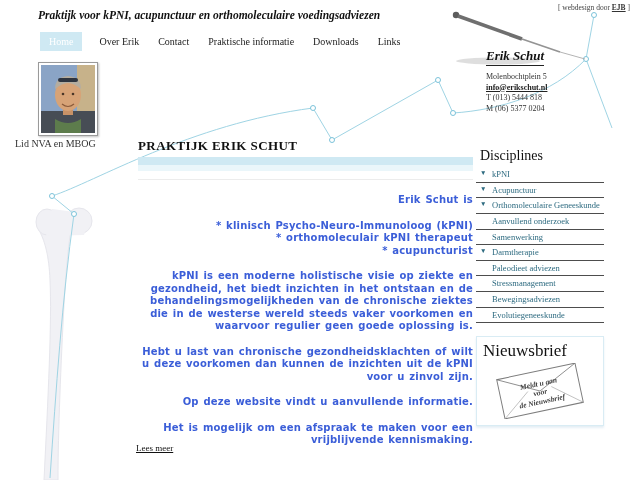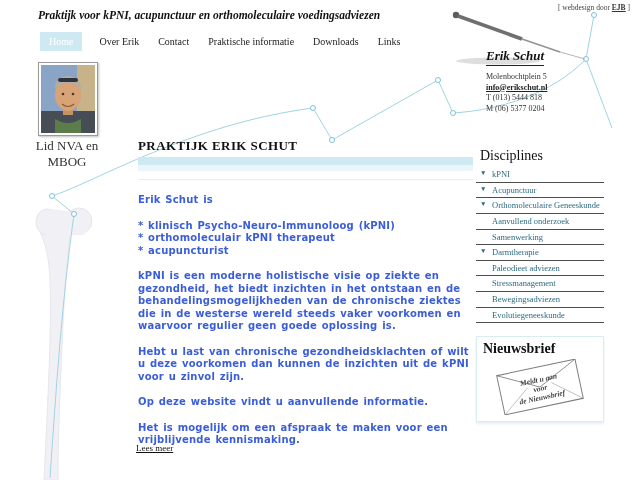--- a/index.html
+++ b/index.html
@@ -16,53 +16,53 @@
 
   
   .nav{position:absolute;left:40px;top:32px;display:flex;gap:15px;align-items:center;
        font-size:10px;}
   .nav a{color:#222;text-decoration:none;padding:4px 2px;cursor:pointer;white-space:nowrap;}
   .nav a.active{background:#cfe9f3;color:#fff;padding:4px 9px;}
 
   
   .photo-frame{position:absolute;left:38px;top:62px;width:54px;height:68px;background:#fff;
                border:1px solid #9a9a9a;padding:2px;box-shadow:1px 1px 2px rgba(0,0,0,.25);}
-  .photo-caption{position:absolute;left:24px;top:138px;width:86px;text-align:center;
-                 font-size:13px;color:#333;}
+  .photo-caption{position:absolute;left:15px;top:138px;width:86px;
+                 font-size:10px;color:#333;}
 
   
   .contact{position:absolute;left:486px;top:46px;width:145px;}
   .contact .name{font-size:13px;font-weight:bold;font-style:italic;color:#111;
                  border-bottom:1.5px solid #222;display:inline-block;padding-bottom:1px;text-align:right;}
   .contact .lines{margin-top:6px;font-size:8px;line-height:10.5px;color:#333;}
   .contact .email{font-weight:bold;text-decoration:underline;color:#222;cursor:pointer;}
 
   
   .main{position:absolute;left:138px;top:138px;width:335px;}
   .main h1{margin:0;font-size:13px;font-weight:bold;color:#111;letter-spacing:.4px;}
   .bar1{height:8px;background:#cfe9f3;margin-top:3px;}
   .bar2{height:6px;background:#eaf6fa;}
   .rule{border:0;border-top:1px solid #ececec;margin:8px 0 0 0;}
   .body-text{margin-top:14px;font-family:"DejaVu Sans",sans-serif;font-weight:bold;
-             font-size:10px;line-height:12.5px;color:#3b5ed8;letter-spacing:.2px;word-spacing:1px;}
+             font-size:10px;line-height:12.5px;color:#3b5ed8;letter-spacing:.2px;word-spacing:1px;text-align:right;}
   .body-text p{margin:0 0 13px 0;}
   .bullets div{margin:0;}
   .read-more{position:absolute;left:136px;top:443px;font-size:9px;color:#111;
              text-decoration:underline;cursor:pointer;}
 
   
   .sidebar{position:absolute;left:476px;top:148px;width:128px;}
   .sidebar h2{margin:0 0 3px 4px;font-size:14px;font-weight:normal;color:#111;}
   .disciplines{list-style:none;margin:0;padding:0;}
   .disciplines li{position:relative;font-size:8.5px;line-height:1.25;color:#2e6b80;
                   padding:2px 2px 2px 16px;border-bottom:1px solid #4d4d4d;cursor:pointer;}
   .disciplines .tri{position:absolute;left:4px;top:2px;font-size:6.5px;color:#2e6b80;}
   .newsletter{margin-top:13px;border:1px solid #d9ecf4;padding:4px 6px 6px 6px;
               box-shadow:0 2px 2px rgba(180,210,225,.35);}
-  .newsletter h3{margin:0 0 2px 0;font-size:14px;font-weight:bold;color:#111;}
+  .newsletter h3{margin:0 0 2px 0;font-size:17px;font-weight:normal;color:#111;}
   .envelope{display:block;margin:0 auto;cursor:pointer;}
 </style>
 </head>
 <body>
 
 <div class="page">
 
   <svg class="decor" width="640" height="480" viewBox="0 0 640 480">
 
     <g>

